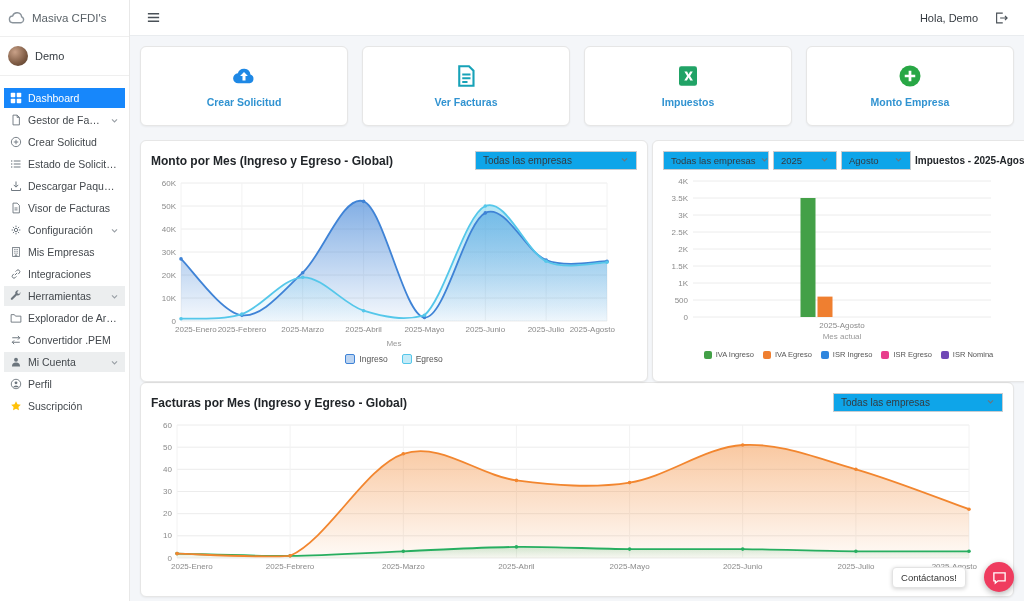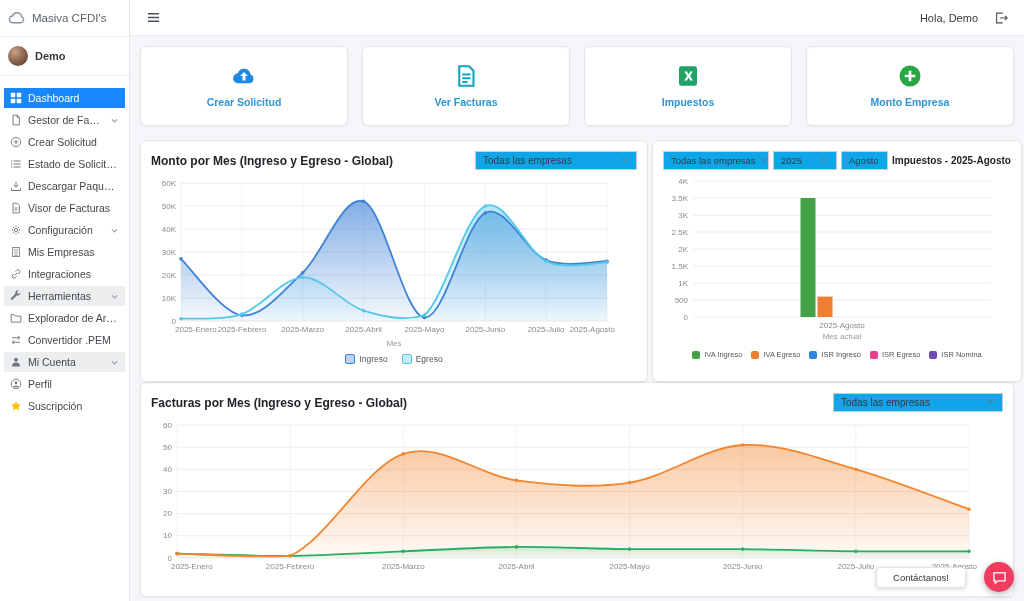--- a/index.html
+++ b/index.html
@@ -6,21 +6,21 @@
   html,body{width:1024px;height:601px;overflow:hidden}
   body{font-family:"Liberation Sans",sans-serif;background:#f4f6f9;display:flex;color:#343a40}
   svg{display:block}
   text{font-family:"Liberation Sans",sans-serif}
 
   
   .sidebar{width:130px;min-width:130px;background:#fff;border-right:1px solid #e8e8e8;display:flex;flex-direction:column;font-size:10.5px}
   .brand{display:flex;align-items:center;gap:6px;padding:9px 8px;border-bottom:1px solid #efefef;color:#5a6268;font-size:11.5px;cursor:pointer}
   .brand-icon{width:18px;height:18px;color:#8a939b;flex:none}
   .brand-icon svg,.nav-icon svg,.chev svg,.burger svg,.logout svg,.action-icon svg,.chat-ic svg{width:100%;height:100%}
-  .user-row{display:flex;align-items:center;gap:7px;padding:9px 8px;border-bottom:1px solid #efefef;font-weight:bold;font-size:11px;color:#343a40;cursor:pointer}
+  .user-row{display:flex;align-items:center;gap:7px;padding:9px 8px;border-bottom:1px solid #efefef;font-weight:normal;font-size:11px;color:#343a40;cursor:pointer}
   .avatar{width:20px;height:20px;border-radius:50%;background:radial-gradient(circle at 35% 30%,#c9a188,#7d5a43 60%,#4e3728);flex:none}
   .nav{padding:12px 4px 8px;display:flex;flex-direction:column;gap:2px}
   .nav-item{display:flex;align-items:center;gap:6px;padding:4px 6px;border-radius:0;cursor:pointer;color:#43484d}
   .nav-icon{width:12px;height:12px;display:inline-flex;color:#6c757d;flex:none}
   .nav-label{white-space:nowrap;overflow:hidden;text-overflow:ellipsis}
   .nav-chev{width:9px;height:9px;margin-left:auto;color:#9aa0a6;flex:none}
   .nav-item.highlight{background:#eceeef}
   .nav-item.active{background:var(--active,#1787fb);color:#fff}
   .nav-item.active .nav-icon{color:#fff}
 
@@ -52,21 +52,21 @@
   .select{display:inline-flex;align-items:flex-start;justify-content:space-between;gap:5px;border:1px solid #c7ccd1;border-radius:0;padding:3px 7px;font-size:9.5px;color:#343a40;background:#0ea5e9;cursor:pointer;white-space:nowrap;overflow:hidden}
   .select-lg{width:162px;font-size:10px}
   .chev{width:9px;height:9px;color:#6c757d;flex:none}
   .legend{display:flex;justify-content:center;align-items:center;gap:14px;font-size:8.5px;color:#555;margin-top:3px}
   .legend-sm{gap:9px;font-size:7.5px}
   .legend-item{display:inline-flex;align-items:center;gap:4px;cursor:pointer}
   .sw{width:10px;height:10px;border-radius:2px;display:inline-block;flex:none}
   .legend-sm .sw{width:8px;height:8px}
 
   
-  .contact-label{position:fixed;right:58px;bottom:13px;background:#fff;border:1px solid #e3e3e3;border-radius:4px;box-shadow:0 1px 4px rgba(0,0,0,.18);padding:4px 16px;font-size:9.5px;color:#333;cursor:pointer;z-index:20}
+  .contact-label{position:fixed;right:58px;bottom:13px;background:#fff;border:1px solid #e3e3e3;border-radius:4px;box-shadow:0 1px 4px rgba(0,0,0,.18);padding:4px 8px;font-size:9.5px;color:#333;cursor:pointer;z-index:20}
   .chat-fab{position:fixed;right:10px;bottom:9px;width:30px;height:30px;border-radius:50%;background:var(--fab,#ef3c5f);box-shadow:0 2px 6px rgba(0,0,0,.3);display:flex;align-items:center;justify-content:center;cursor:pointer;z-index:21}
   .chat-ic{width:15px;height:15px;color:#fff}
 </style>
 </head>
 <body>
 
 <div class="sidebar">
   <div class="brand">
     <span class="brand-icon">
         <svg viewBox="0 0 16 16" fill="none" stroke="currentColor" stroke-width="1.2">
@@ -395,21 +395,21 @@
               </span>
           </span>
           <span class="select" style="width:64px">
             <span>2025</span>
             <span class="chev">
                 <svg viewBox="0 0 16 16" fill="none" stroke="currentColor" stroke-width="2">
                   <path d="M3.5 6 8 10.5 12.5 6"></path>
                 </svg>
               </span>
           </span>
-          <span class="select" style="width:47px">
+          <span class="select" style="width:70px">
             <span>Agosto</span>
             <span class="chev">
                 <svg viewBox="0 0 16 16" fill="none" stroke="currentColor" stroke-width="2">
                   <path d="M3.5 6 8 10.5 12.5 6"></path>
                 </svg>
               </span>
           </span>
           <span class="panel-title imp-title">Impuestos - 2025-Agosto</span>
         </div>
         <div id="impuestos-chart">

